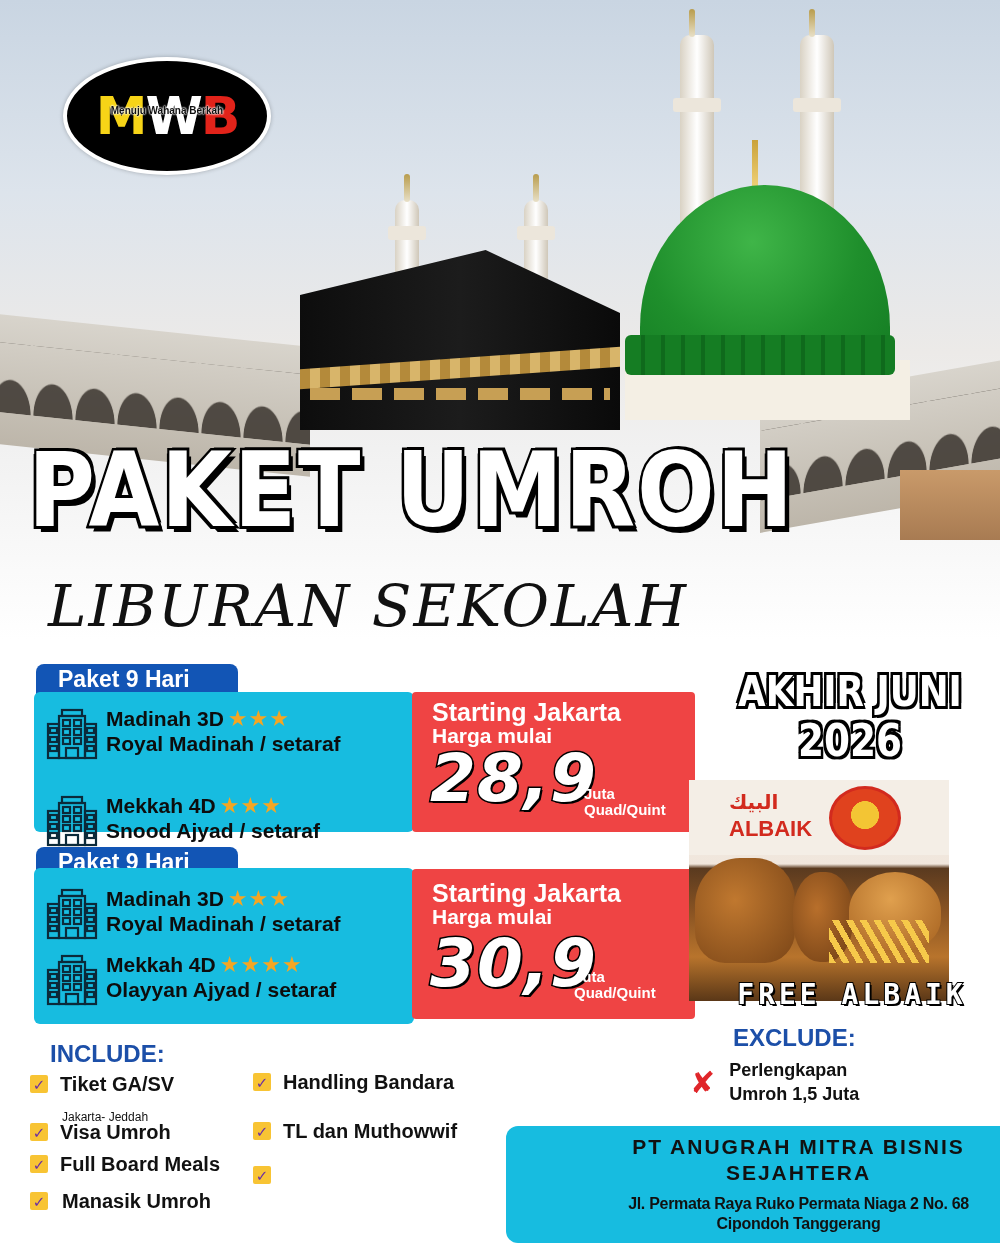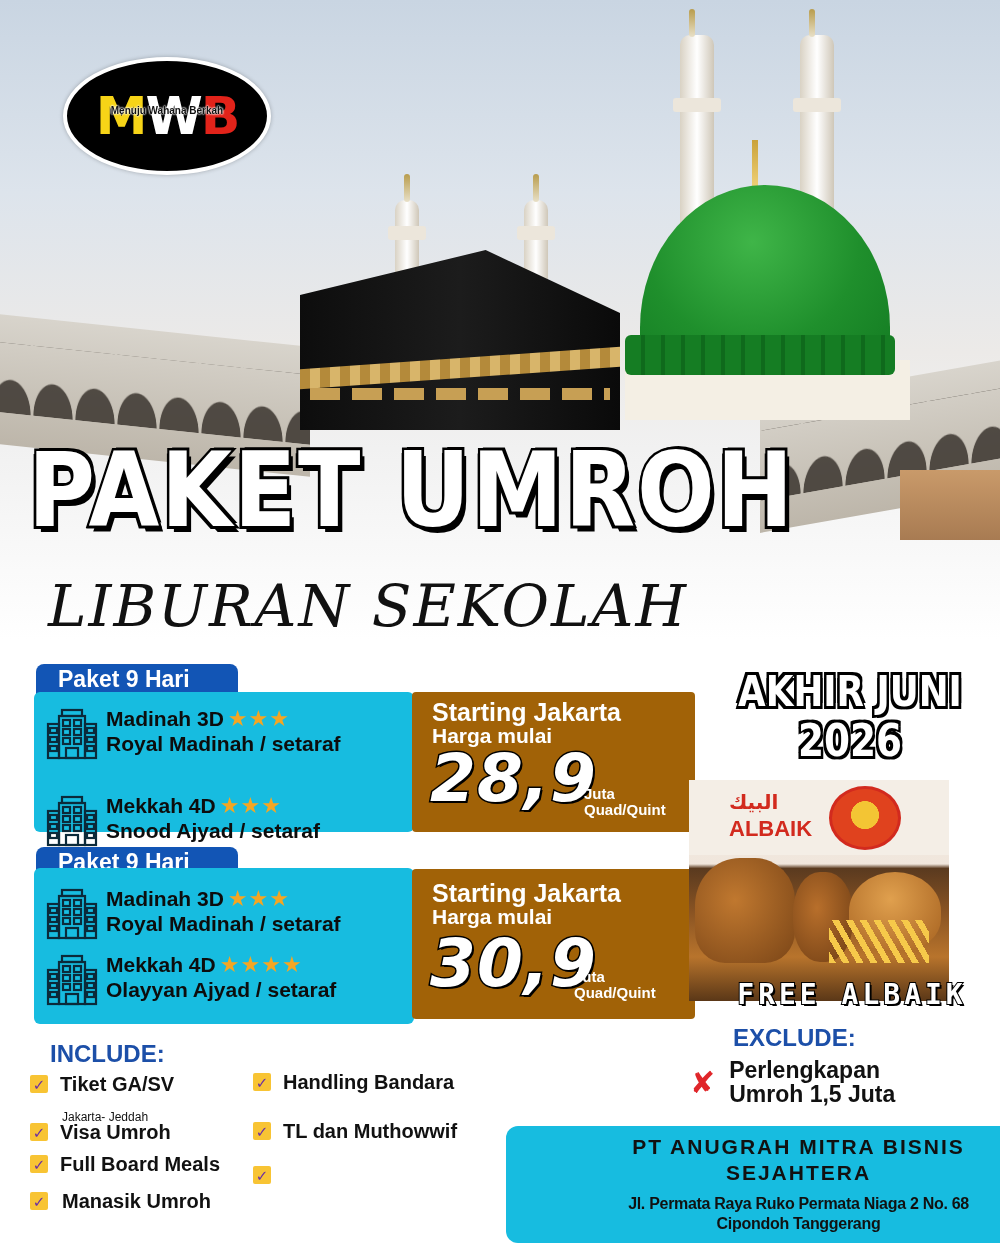--- a/index.html
+++ b/index.html
@@ -149,21 +149,21 @@
     background: #17bce0; border-radius: 6px;
   }
   .hotel-row { position: absolute; left: 12px; display: flex; align-items: flex-start; }
   .hotel-icon { width: 52px; height: 52px; margin-right: 8px; margin-top: 2px; }
   .hotel-text { color: #0d0d0d; font-weight: 700; font-size: 21px; line-height: 25px; white-space: nowrap; }
   .stars { color: #f5a623; letter-spacing: 1px; font-size: 22px; margin-left: 4px; }
   .hotel-name { display: block; }
 
   .price-box {
     position: absolute; width: 283px;
-    background: #a16207; border-radius: 4px; color: #fff;
+    background: #ef4444; border-radius: 4px; color: #fff;
   }
   .price-box .start { position: absolute; left: 20px; top: 6px; font-weight: 700; font-size: 25px; white-space: nowrap; }
   .price-box .from { position: absolute; left: 20px; top: 32px; font-weight: 700; font-size: 21px; white-space: nowrap; }
   .price-box .amount {
     position: absolute; left: 18px; top: 54px;
     font-family: "DejaVu Sans", sans-serif; font-weight: 900; font-style: italic;
     font-size: 66px; line-height: 1; color: #fff;
     -webkit-text-stroke: 3px #000; paint-order: stroke fill;
     text-shadow: 2px 2px 0 #000;
     letter-spacing: 1px;
@@ -203,21 +203,21 @@
     color: #6b2fa3; font-size: 15px; font-weight: 900; line-height: 1; margin-top: 3px;
   }
   .inc-text { margin-left: 12px; font-weight: 700; font-size: 20px; color: #111; line-height: 24px; white-space: nowrap; }
   .inc-sub { display: block; font-weight: 400; font-size: 12px; line-height: 14px; margin-left: 2px; margin-top: 14px; }
 
   .exclude-title {
     position: absolute; left: 733px; top: 1024px; color: #1c4fa8; font-weight: 900; font-size: 24px;
   }
   .ex-item { position: absolute; left: 690px; top: 1058px; display: flex; align-items: center; }
   .x-mark { color: #e0262a; font-size: 30px; font-weight: 900; margin-right: 14px; }
-  .ex-text { font-weight: 700; font-size: 23px; line-height: 24px; color: #111; }
+  .ex-text { font-weight: 700; font-size: 18px; line-height: 24px; color: #111; }
 
   
   .company {
     position: absolute; left: 506px; top: 1126px; width: 585px; height: 117px;
     background: #17bce0; border-radius: 12px; text-align: center; color: #111;
   }
   .company .name { margin-top: 8px; font-weight: 700; font-size: 21px; letter-spacing: 2px; line-height: 26px; }
   .company .addr { margin-top: 8px; font-weight: 700; font-size: 16px; line-height: 20px; letter-spacing: -0.3px; }
 </style>
 </head>

